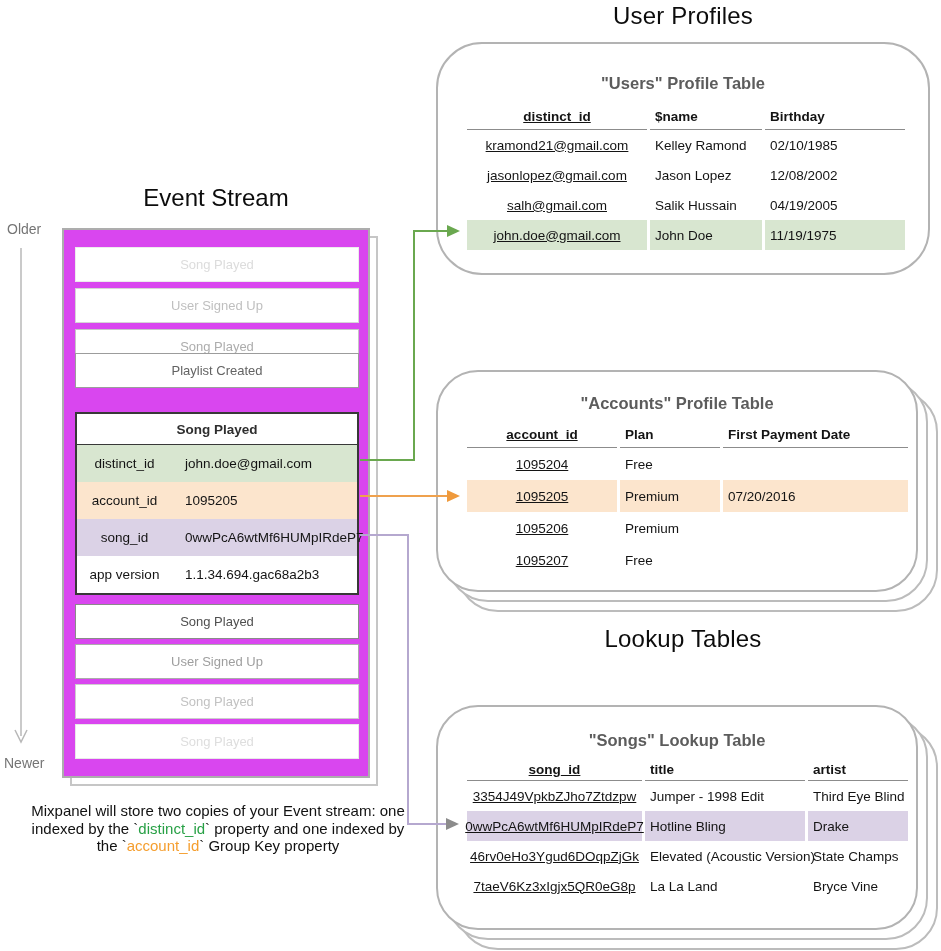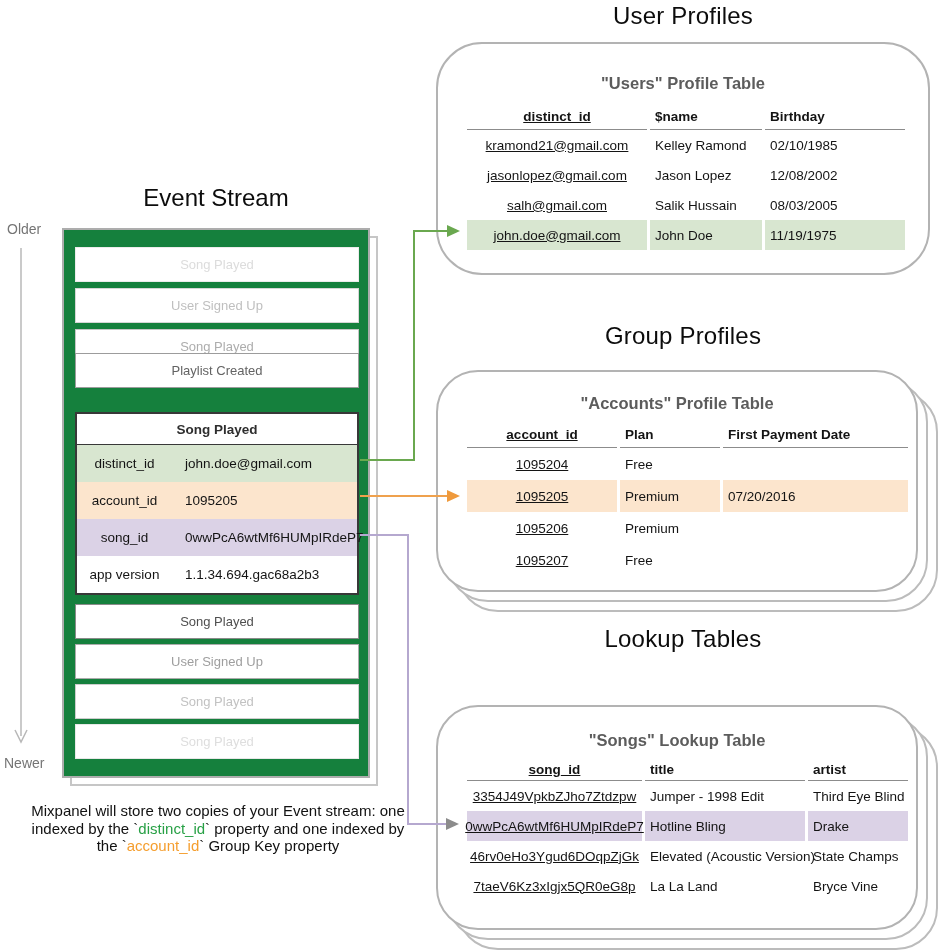--- a/index.html
+++ b/index.html
@@ -46,21 +46,21 @@
   .hl-green  .cell { background:#d8e6d0; }
   .hl-orange .cell { background:#fce5cd; }
   .hl-purple .cell { background:#dbd2e6; }
   
   .es-stack {
     position:absolute; left:70px; top:236px; width:308px; height:550px;
     border:2px solid #c6c6c6; background:#fff; box-sizing:border-box;
   }
   .es-container {
     position:absolute; left:62px; top:228px; width:308px; height:550px;
-    border:2px solid #adadad; background:#15803d; box-sizing:border-box;
+    border:2px solid #adadad; background:#d946ef; box-sizing:border-box;
   }
   .ebox {
     position:absolute; left:11px; width:284px; height:35px;
     border:1.5px solid; display:flex; align-items:center; justify-content:center;
     font-size:13px; box-sizing:border-box; background:#fff;
   }
   .eb1 { border-color:#ececec; color:#dcdcdc; }
   .eb2 { border-color:#d6d6d6; color:#bfbfbf; }
   .eb3 { border-color:#c6c6c6; color:#adadad; }
   .eb4 { border-color:#9c9c9c; color:#636363; }
@@ -159,31 +159,30 @@
         <div class="cell c3">02/10/1985</div>
       </div>
       <div class="prow">
         <div class="cell c1">jasonlopez@gmail.com</div>
         <div class="cell c2">Jason Lopez</div>
         <div class="cell c3">12/08/2002</div>
       </div>
       <div class="prow">
         <div class="cell c1">salh@gmail.com</div>
         <div class="cell c2">Salik Hussain</div>
-        <div class="cell c3">08/03/2005</div>
+        <div class="cell c3">04/19/2005</div>
       </div>
       <div class="prow hl-green">
         <div class="cell c1">john.doe@gmail.com</div>
         <div class="cell c2">John Doe</div>
         <div class="cell c3">11/19/1975</div>
       </div>
     </div>
   </div>
 
-  <div class="section-title" style="top:322px;">Group Profiles</div>
   <div class="stack" style="left:456px; top:390px; width:482px; height:222px;"></div>
   <div class="stack" style="left:446px; top:380px; width:482px; height:222px;"></div>
   <div class="card" style="left:436px; top:370px; width:482px; height:222px;">
     <div class="card-heading" style="top:22px;">"Accounts" Profile Table</div>
     <div class="ptable accounts" style="top:50px;">
       <div class="prow phead">
         <div class="cell c1">account_id</div>
         <div class="cell c2">Plan</div>
         <div class="cell c3">First Payment Date</div>
       </div>

